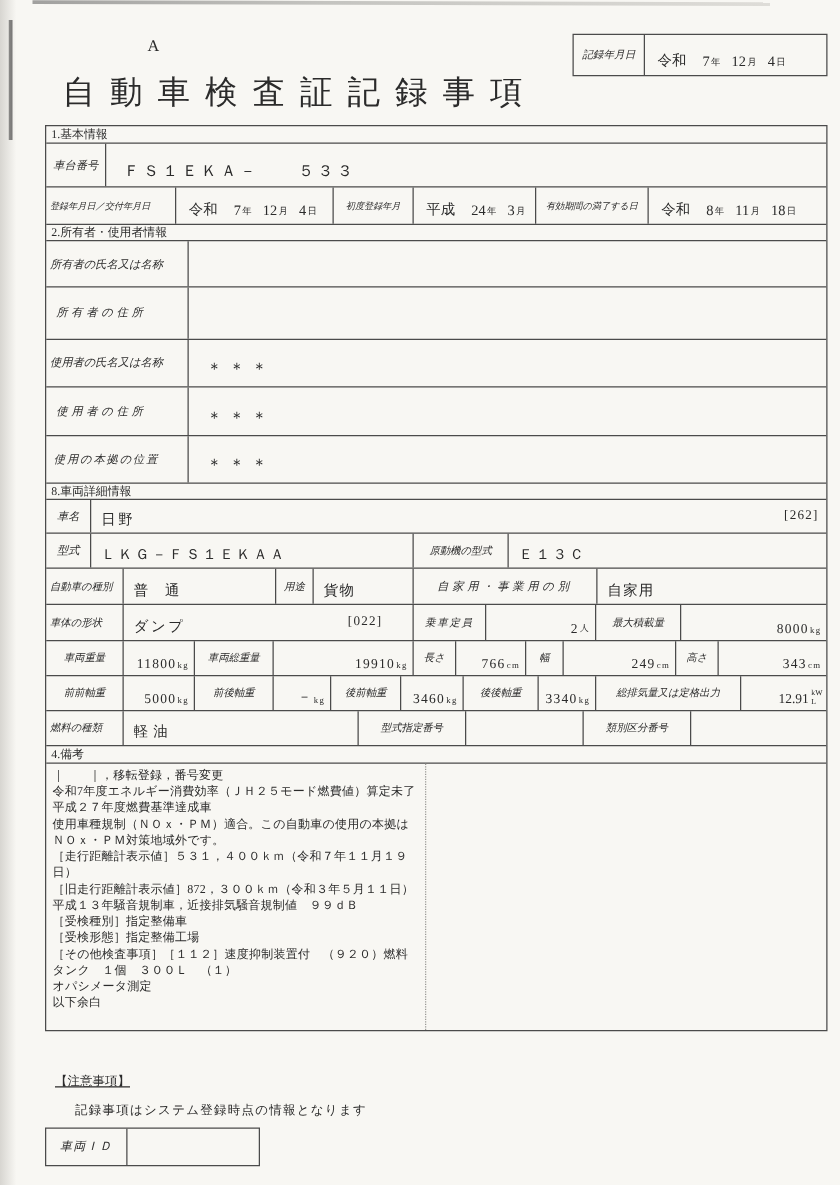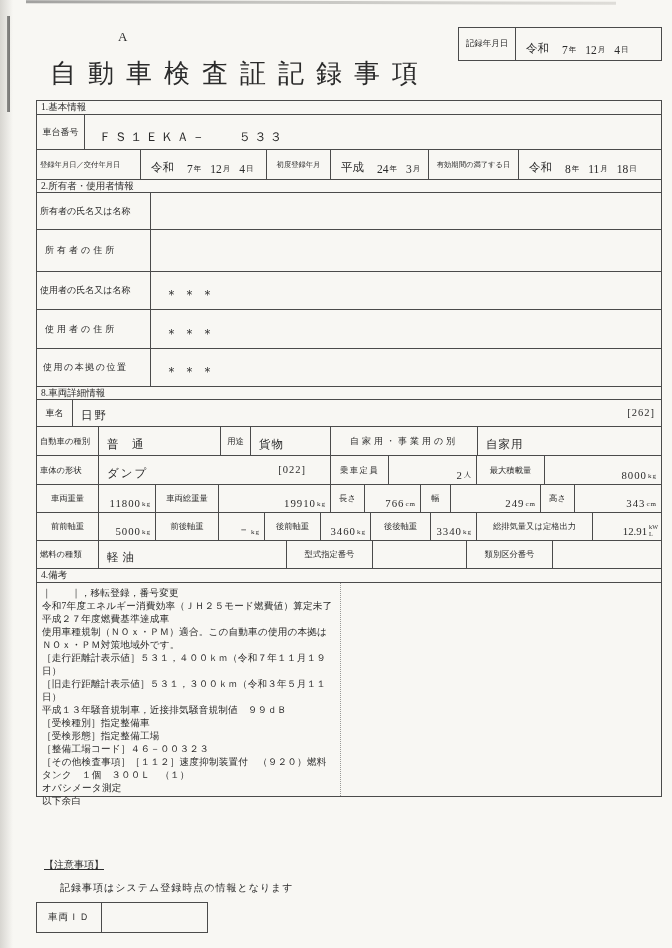--- a/index.html
+++ b/index.html
@@ -23,21 +23,21 @@
               display:flex;align-items:center;justify-content:center;}
   .recbox .dt{flex:1;}
   
   .tbl{position:absolute;left:36px;top:100px;width:626px;border:1px solid var(--line);
        box-sizing:border-box;display:flex;flex-direction:column;background:var(--paper);}
   .tbl>*+*{border-top:1px solid var(--line);}
   .sh{font-size:9.5px;padding:1px 4px;display:flex;align-items:center;box-sizing:border-box;}
   .row{display:flex;box-sizing:border-box;}
   .row>*{border-right:1px solid var(--line);box-sizing:border-box;}
   .row>*:last-child{border-right:none;flex:1;}
-  .lb{font-size:9px;display:flex;align-items:center;padding:0 3px;}
+  .lb{font-size:9px;display:flex;align-items:center;padding:0 3px;font-style:italic;}
   .lb.ctr{justify-content:center;text-align:center;}
   .lb.sm{font-size:8.3px;}
   .lb.tiny{font-size:7.3px;}
   .lb.sp{letter-spacing:3px;}
   .lb.sp1{letter-spacing:1.5px;}
   .vl{font-size:11.5px;display:flex;align-items:flex-end;padding:1px 4px 3px 8px;letter-spacing:1px;}
   .vl.r{justify-content:flex-end;padding-right:4px;font-size:10.8px;}
   .vl.wide{letter-spacing:3px;font-size:12.5px;padding-left:14px;}
   .vl.stars{font-size:13px;letter-spacing:5px;padding-left:14px;padding-bottom:5px;}
   .p-u{font-size:7px;margin:0 0 1px 1px;}
@@ -149,20 +149,26 @@
     </div>
 
     <div class="sh" style="height:13px">8.車両詳細情報</div>
     <div class="row" style="height:27px">
       <div class="lb ctr" style="width:36px">車名</div>
       <div class="between">
         <span class="nm">日野</span>
         <span class="code">[262]</span>
       </div>
     </div>
+    <div class="row" style="height:28px">
+      <div class="lb ctr" style="width:36px">型式</div>
+      <div class="vl" style="width:258px;letter-spacing:2px">ＬＫＧ－ＦＳ１ＥＫＡＡ</div>
+      <div class="lb sm ctr" style="width:76px">原動機の型式</div>
+      <div class="vl" style="letter-spacing:2px">Ｅ１３Ｃ</div>
+    </div>
     <div class="row" style="height:29px">
       <div class="lb sm" style="width:62px">自動車の種別</div>
       <div class="vl" style="width:122px">普　通</div>
       <div class="lb sm ctr" style="width:30px">用途</div>
       <div class="vl" style="width:80px">貨物</div>
       <div class="lb ctr sp" style="width:147px">自家用・事業用の別</div>
       <div class="vl">自家用</div>
     </div>
     <div class="row" style="height:29px">
       <div class="lb sm" style="width:62px">車体の形状</div>
@@ -248,25 +254,24 @@
     </div>
 
     <div class="sh" style="height:14px">4.備考</div>
     <div class="rm-wrap" style="height:213px">
       <div class="rm-left">
           <div class="rm-line">｜　　｜，移転登録，番号変更</div>
           <div class="rm-line">令和7年度エネルギー消費効率（ＪＨ２５モード燃費値）算定未了</div>
           <div class="rm-line">平成２７年度燃費基準達成車</div>
           <div class="rm-line">使用車種規制（ＮＯｘ・ＰＭ）適合。この自動車の使用の本拠はＮＯｘ・ＰＭ対策地域外です。</div>
           <div class="rm-line">［走行距離計表示値］５３１，４００ｋｍ（令和７年１１月１９日）</div>
-          <div class="rm-line">［旧走行距離計表示値］５３１，３００ｋｍ（令和３年５月１１日）</div>
+          <div class="rm-line">［旧走行距離計表示値］872，３００ｋｍ（令和３年５月１１日）</div>
           <div class="rm-line">平成１３年騒音規制車，近接排気騒音規制値　９９ｄＢ</div>
           <div class="rm-line">［受検種別］指定整備車</div>
           <div class="rm-line">［受検形態］指定整備工場</div>
-          <div class="rm-line">［整備工場コード］４６－００３２３</div>
           <div class="rm-line">［その他検査事項］［１１２］速度抑制装置付　（９２０）燃料タンク　１個　３００Ｌ　（１）</div>
           <div class="rm-line">オパシメータ測定</div>
           <div class="rm-line">以下余白</div>
         </div>
       <div class="rm-right"></div>
     </div>
   </div>
 
   <div class="notice-h">【注意事項】</div>
   <div class="notice-t">記録事項はシステム登録時点の情報となります</div>

